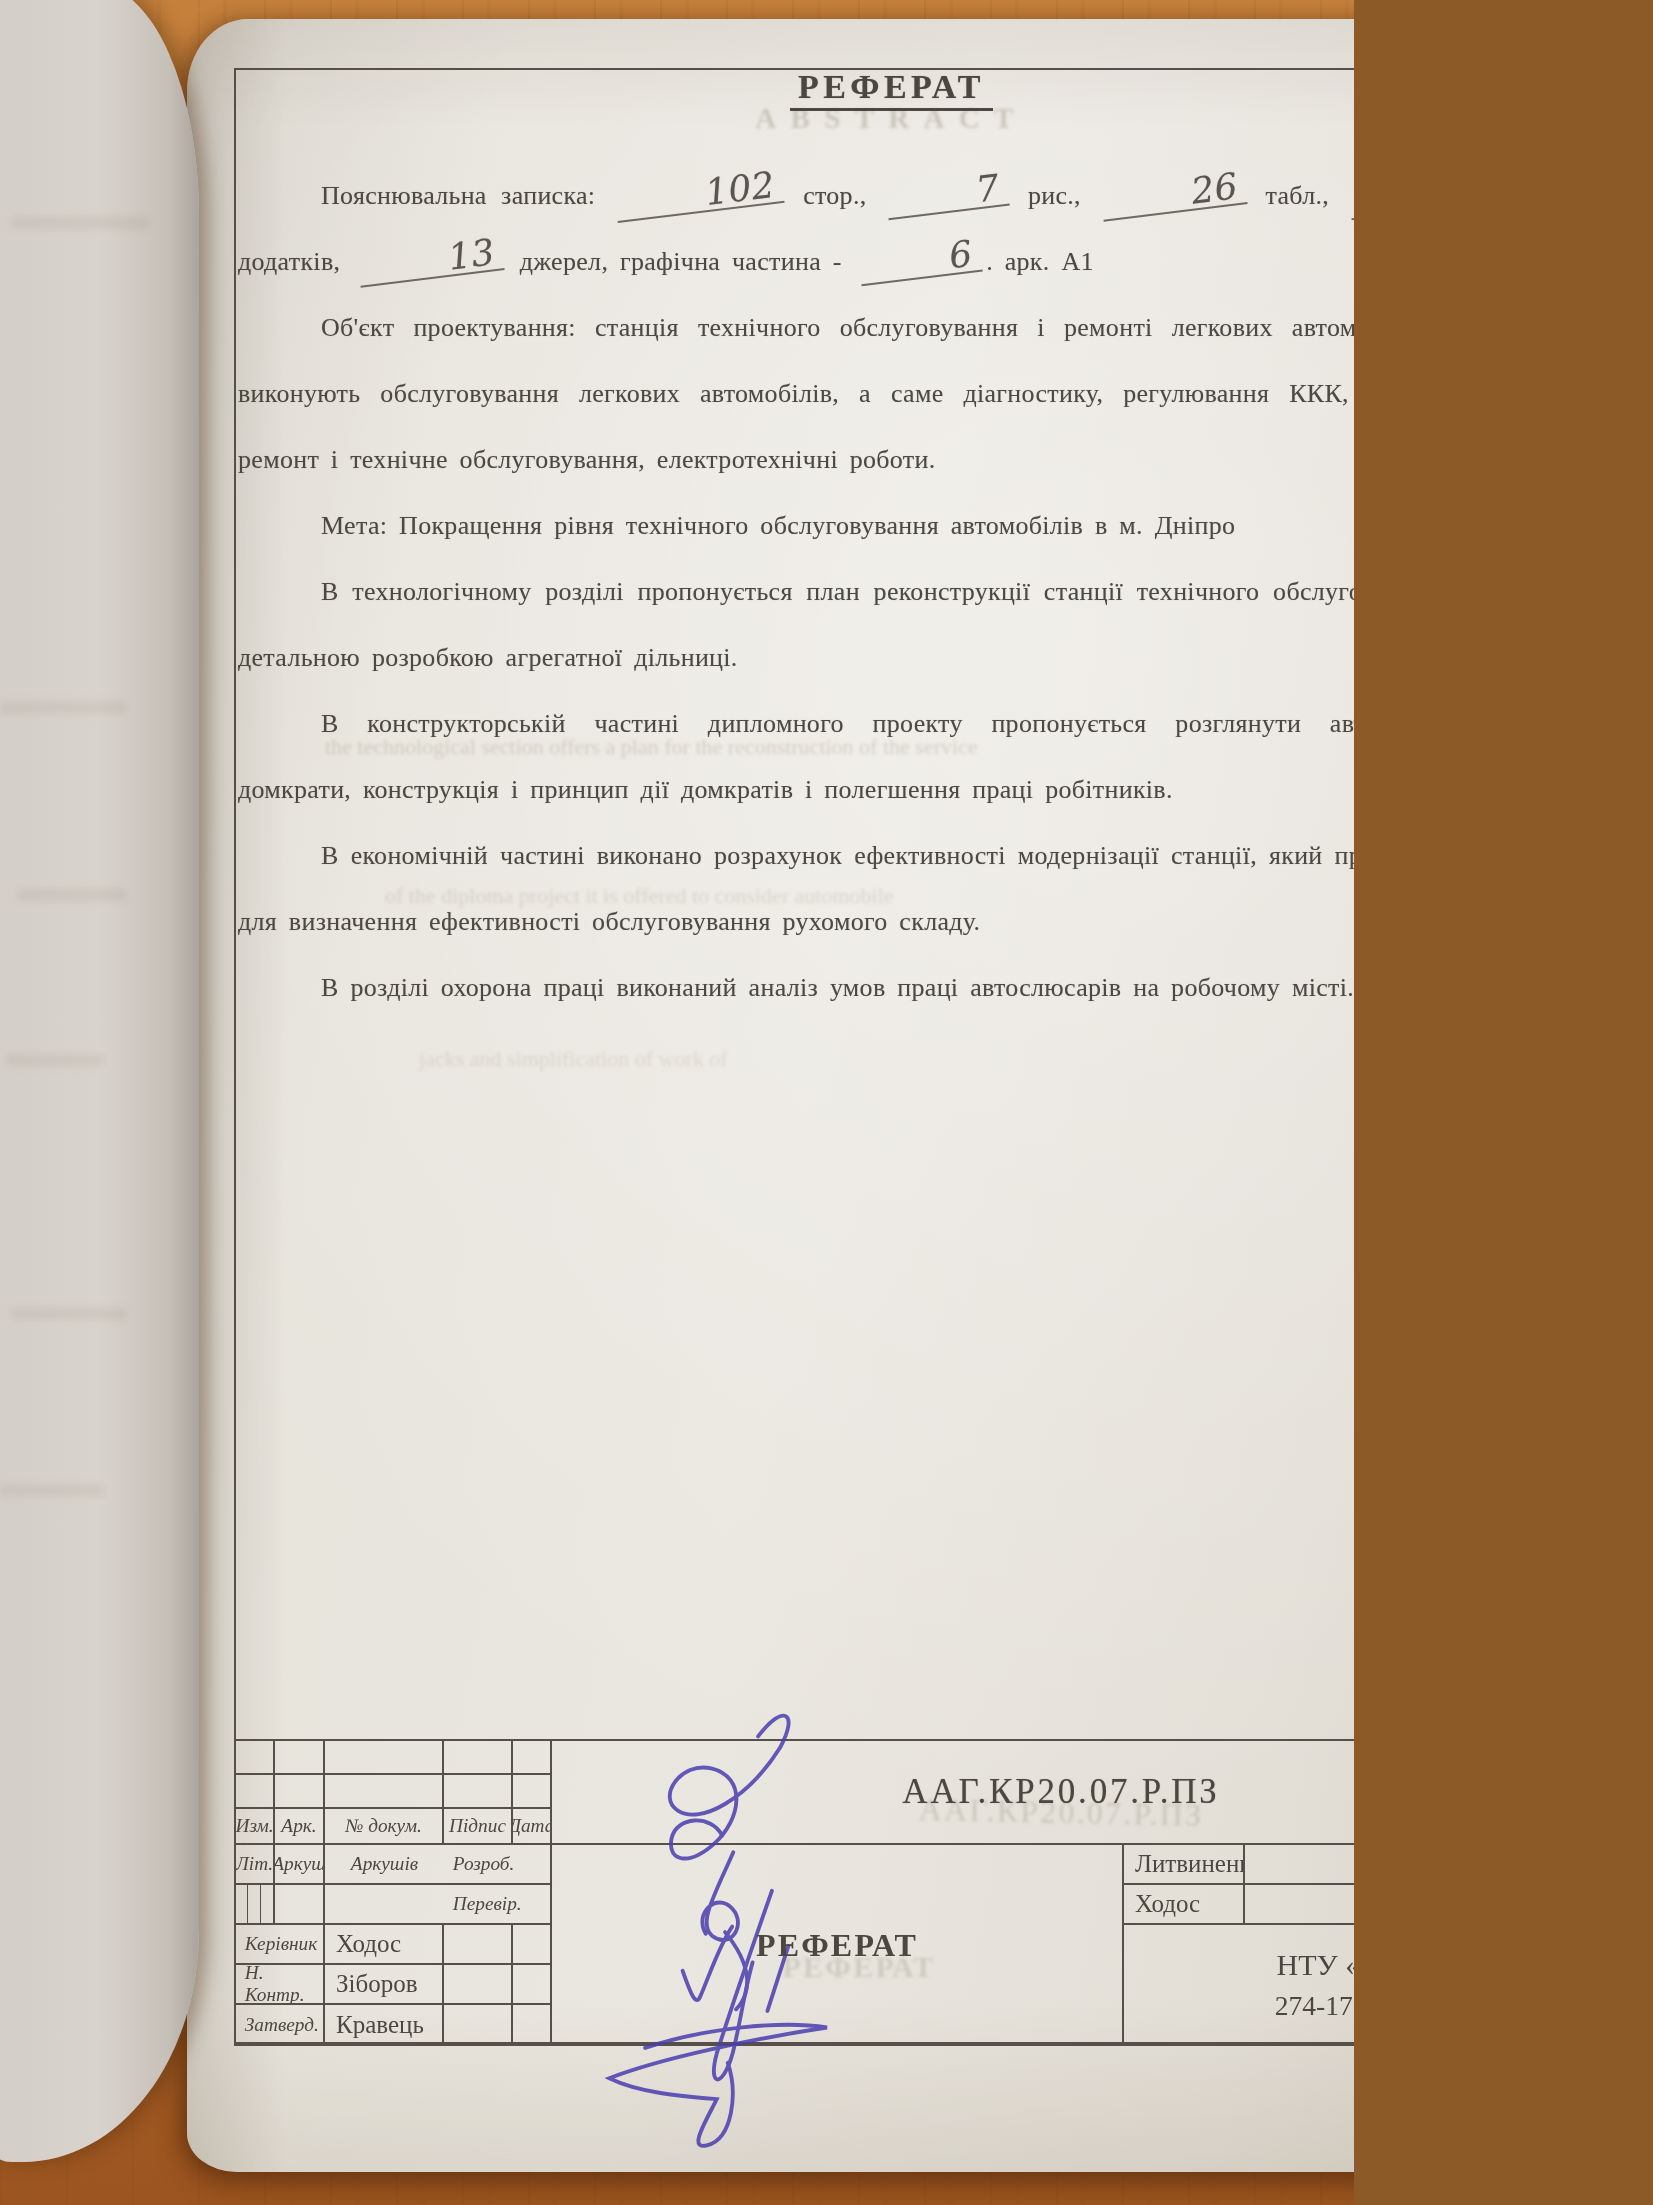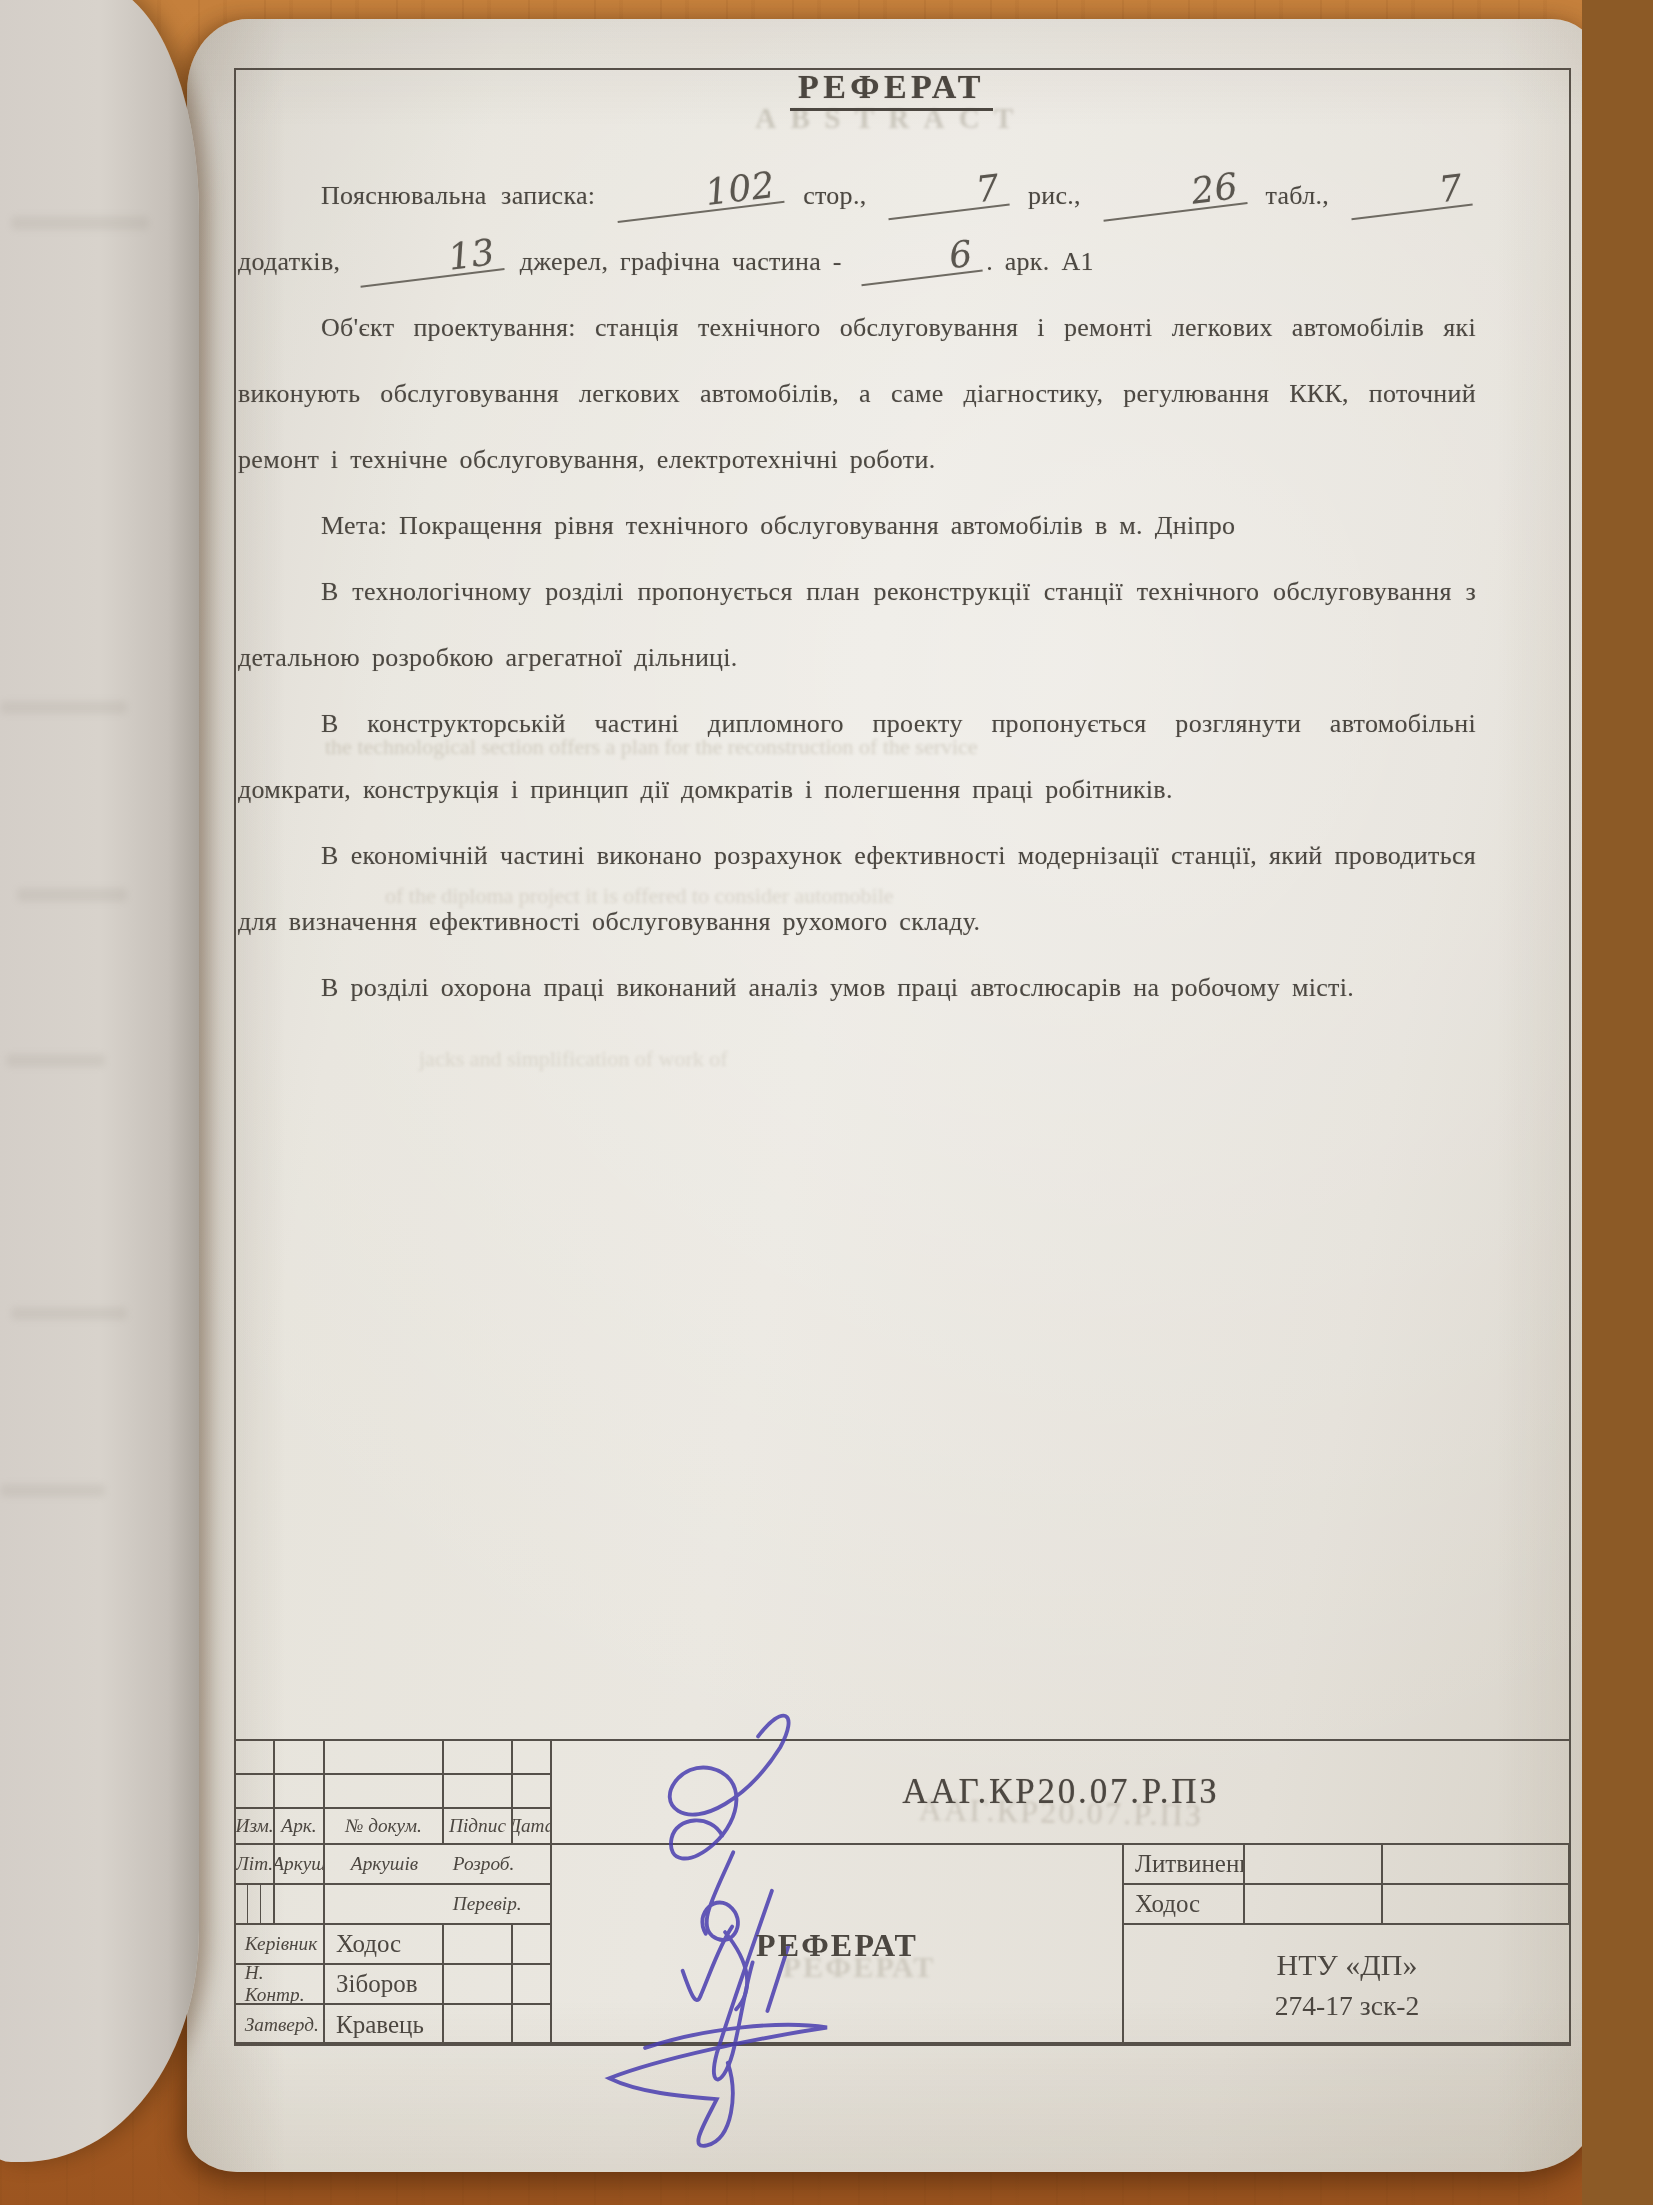--- a/index.html
+++ b/index.html
@@ -1,16 +1,16 @@
 <!DOCTYPE html>
 <html style="font-size:8.8px"><head>
 <meta charset="utf-8">
 <style>
   html,body{margin:0;padding:0;background:#8c5a26;}
-  .photo{position:relative;width:1582px;height:2205px;overflow:hidden;
+  .photo{position:relative;width:1354px;height:2205px;overflow:hidden;
     background:linear-gradient(180deg,#c5803c 0%,#bd7534 30%,#b56c2e 62%,#a65e24 86%,#9c5520 100%);
     font-family:"Liberation Serif",serif;}
   .photo::before{content:"";position:absolute;inset:0;
     background:repeating-linear-gradient(90deg,rgba(120,66,20,.10) 0 2.2px,rgba(255,255,255,0) 2.2px 25px,rgba(140,80,28,.08) 25px 29px,rgba(255,255,255,0) 29px 66px);
     pointer-events:none;}
   
   .stack-edge-1{position:absolute;left:1583px;top:83px;width:24px;height:2018px;
     background:linear-gradient(90deg,#dcd7cd,#c9c3b8);border-radius:10px;transform:rotate(.35deg);}
   .stack-edge-2{position:absolute;left:1604px;top:127px;width:14.3px;height:1897px;
     background:linear-gradient(90deg,#cfc9be,#b9b2a6);border-radius:6.6px;transform:rotate(.45deg);}

